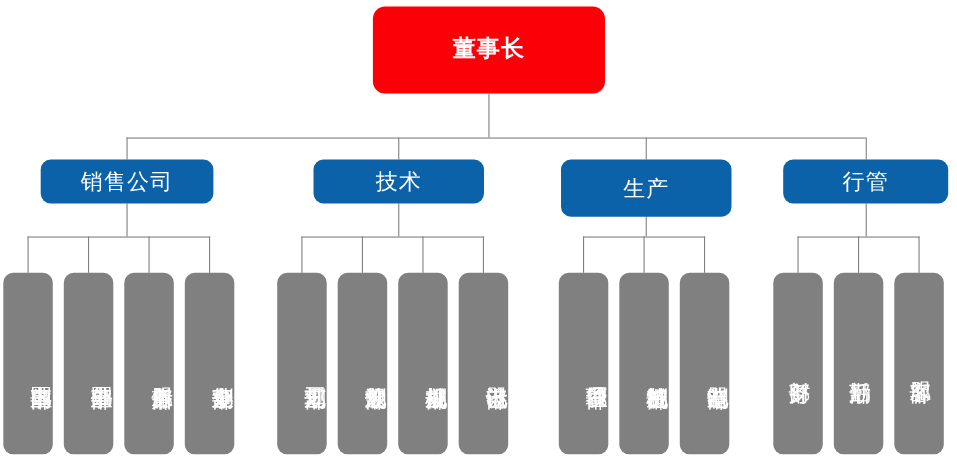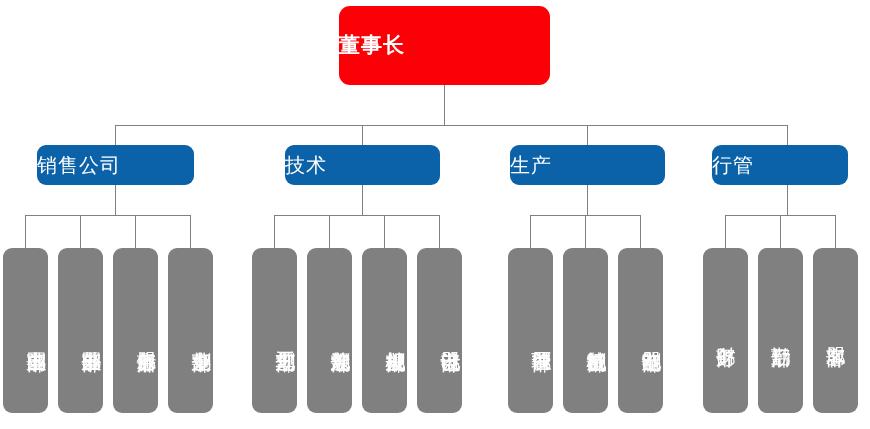--- a/index.html
+++ b/index.html
@@ -32,20 +32,21 @@
   }
   .line-v { width: 1px; }
   .line-h { height: 1px; }
 
   
   .node {
     position: absolute;
     box-sizing: border-box;
     display: flex;
     align-items: center;
+    justify-content: center;
     color: #ffffff;
     text-align: center;
   }
   .node-root {
     background: #fb0007;
     border-radius: 11px;
     font-size: 21px;
     font-weight: bold;
     line-height: 1.35;
     letter-spacing: 1px;
@@ -123,24 +124,24 @@
       <span class="root-line-1">董事长</span>
     </div>
   </div>
 
   <div class="node node-div" style="left:37px; top:145px; width:157px; height:40px;">
     <span>销售公司</span>
   </div>
   <div class="node node-div" style="left:285px; top:145px; width:155px; height:40px;">
     <span>技术</span>
   </div>
-  <div class="node node-div" style="left:510px; top:145px; width:155px; height:40px;">
+  <div class="node node-div" style="left:510px; top:145px; width:155px; height:52px;">
     <span>生产</span>
   </div>
-  <div class="node node-div" style="left:712px; top:145px; width:136px; height:40px;">
+  <div class="node node-div" style="left:712px; top:145px; width:150px; height:40px;">
     <span>行管</span>
   </div>
 
   <div class="node node-dept" style="left:3px; top:248px; width:45px; height:165px;">
     <span>国内事业部</span>
   </div>
   <div class="node node-dept" style="left:58px; top:248px; width:45px; height:165px;">
     <span>国外事业部</span>
   </div>
   <div class="node node-dept" style="left:113px; top:248px; width:45px; height:165px;">

